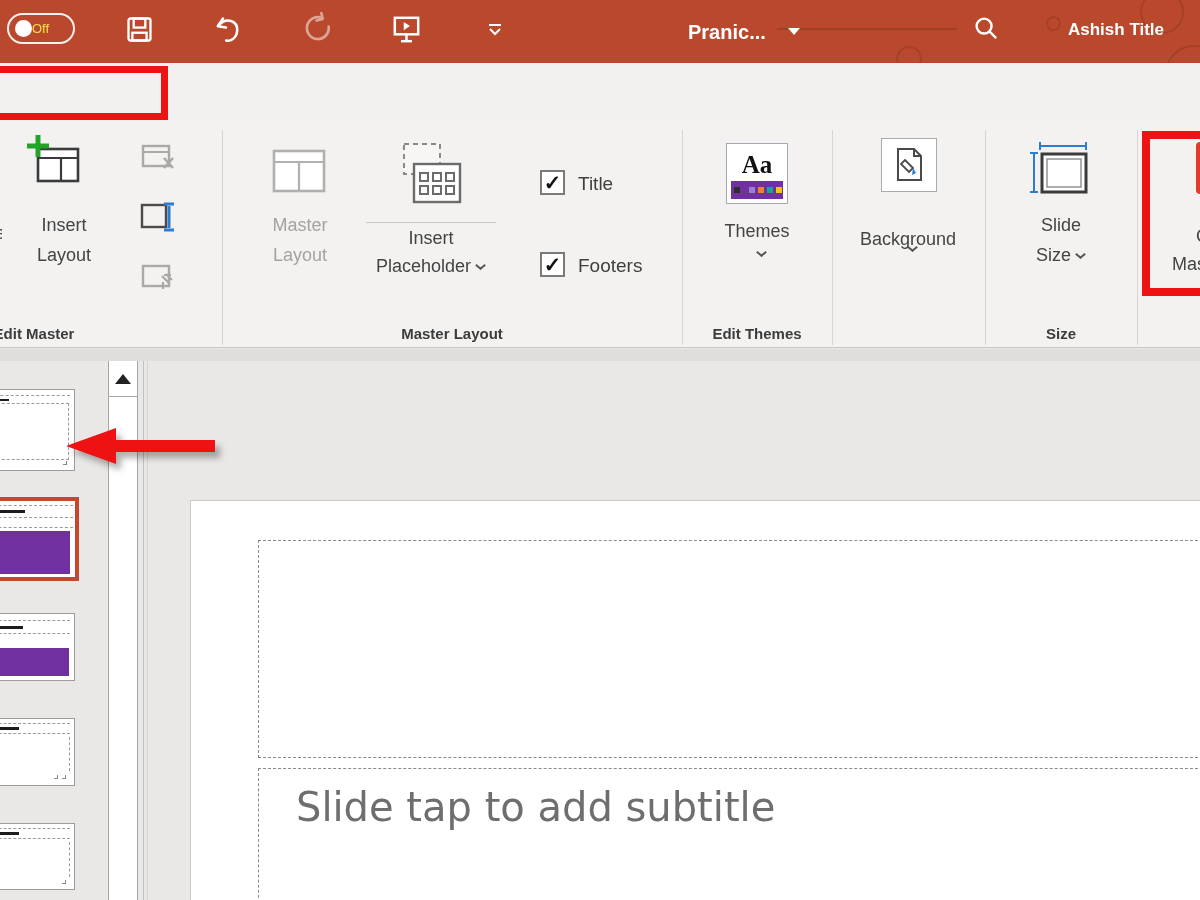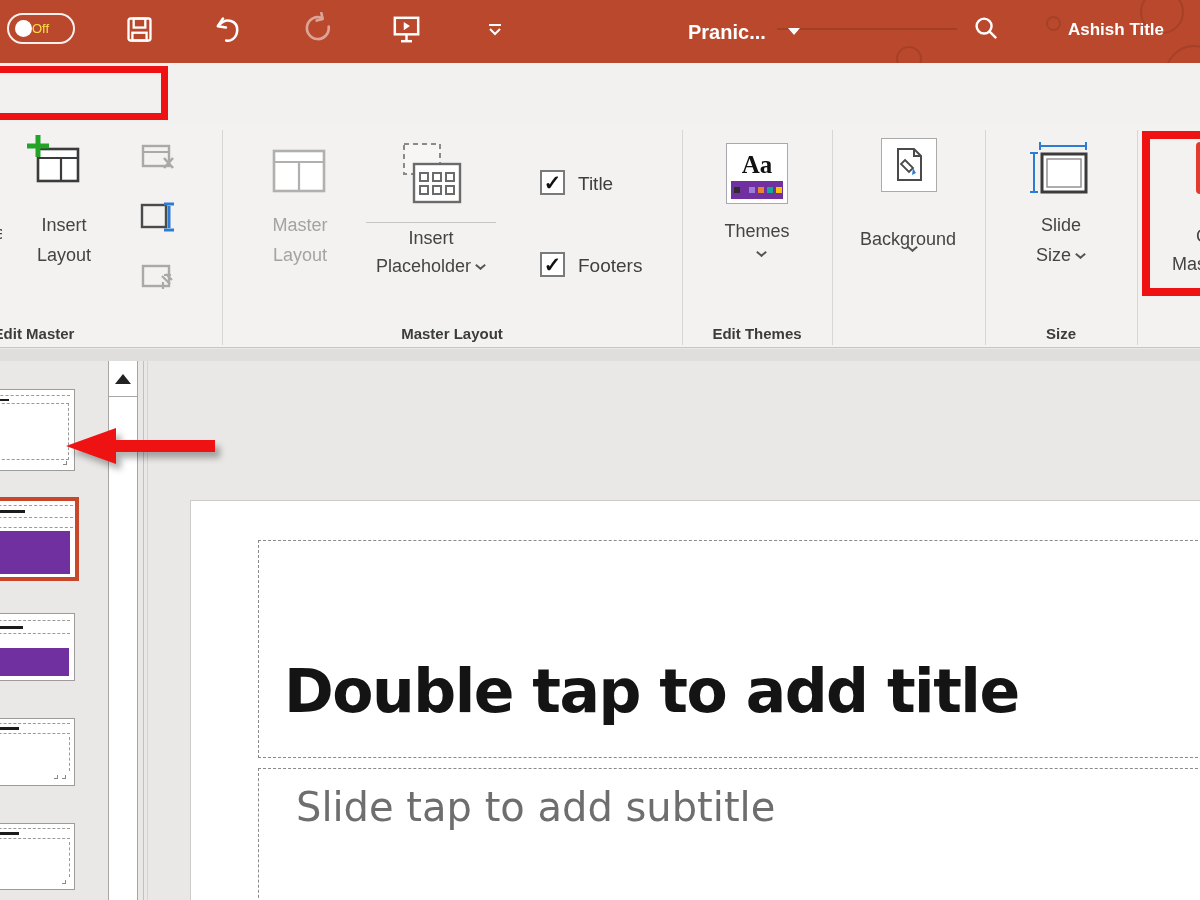--- a/index.html
+++ b/index.html
@@ -344,21 +344,20 @@
   <div class="scrollbar">
     <div class="scroll-up">
       <div class="scroll-up-tri"></div>
     </div>
   </div>
   <div class="divline" style="left:143px; background:#C2C0BE;"></div>
   <div class="divline" style="left:147px; background:#D6D4D2;"></div>
 
   <div class="slide">
     <div class="ph" style="left:67px; top:39px; width:960px; height:218px;"></div>
-    <div class="slide-title">Double tap to add title</div>
     <div class="ph" style="left:67px; top:267px; width:960px; height:140px;"></div>
     <div class="slide-subtitle">Slide tap to add subtitle</div>
   </div>
 
   <div class="ann-box" style="left:-12px; top:66px; width:180px; height:54px;"></div>
   <div class="ann-box" style="left:1142px; top:131px; width:75px; height:165px; border-width:8px;"></div>
   <div class="arrow-wrap">
     <div class="arrow-head"></div>
     <div class="arrow-shaft"></div>
   </div>

